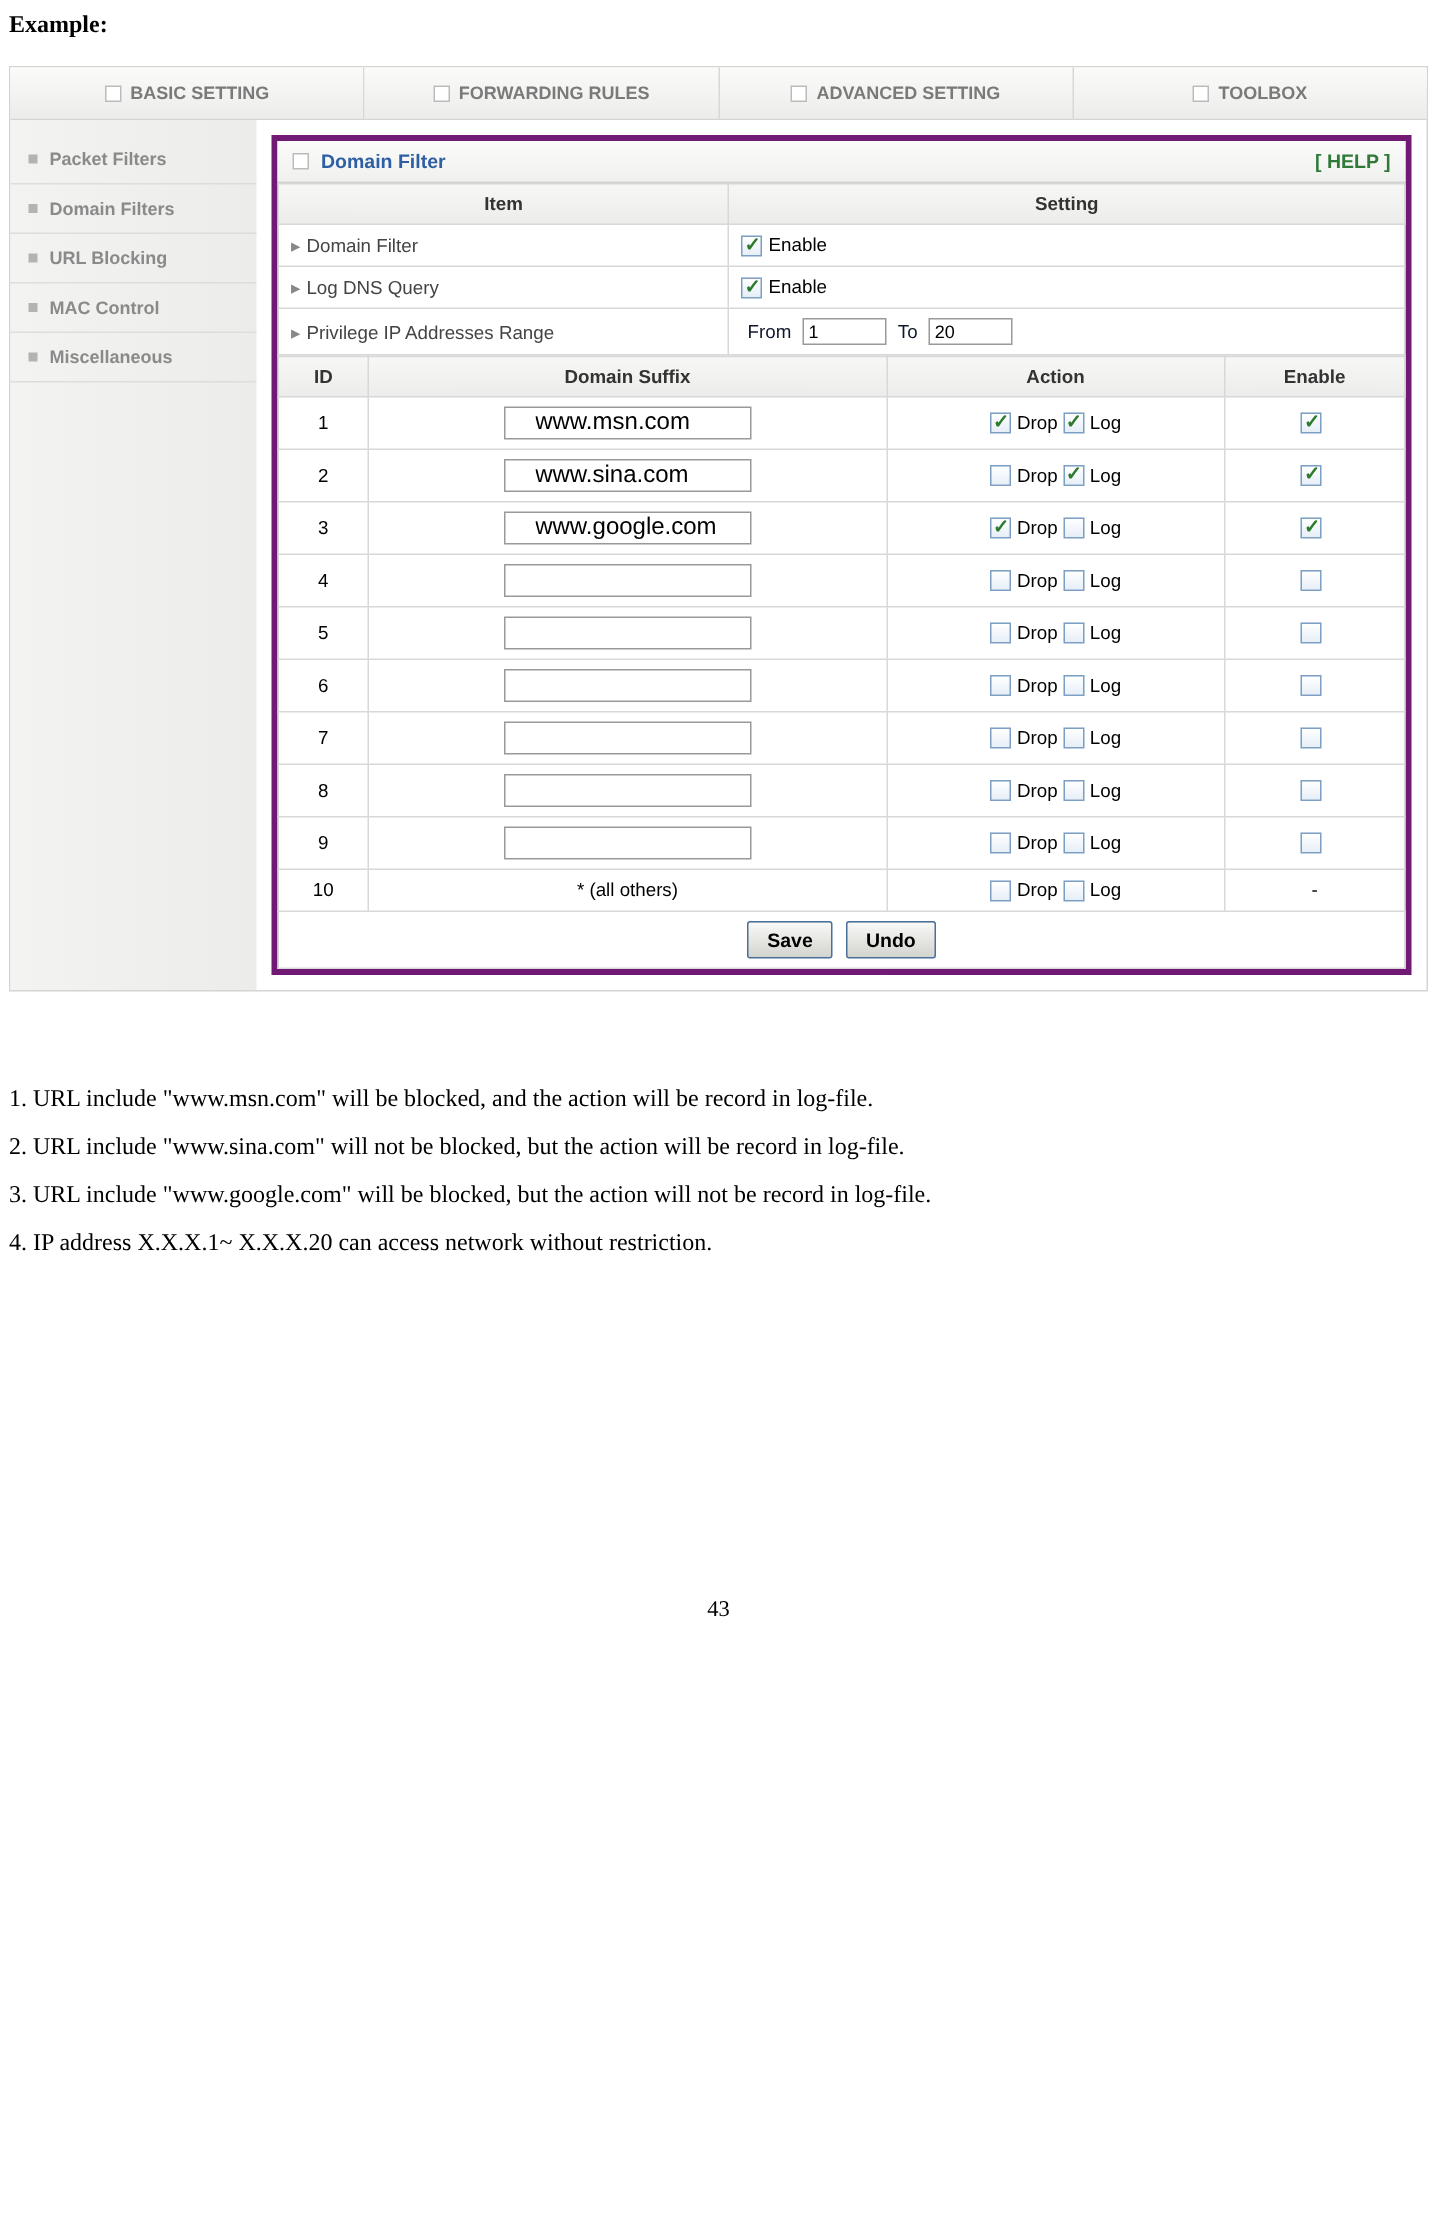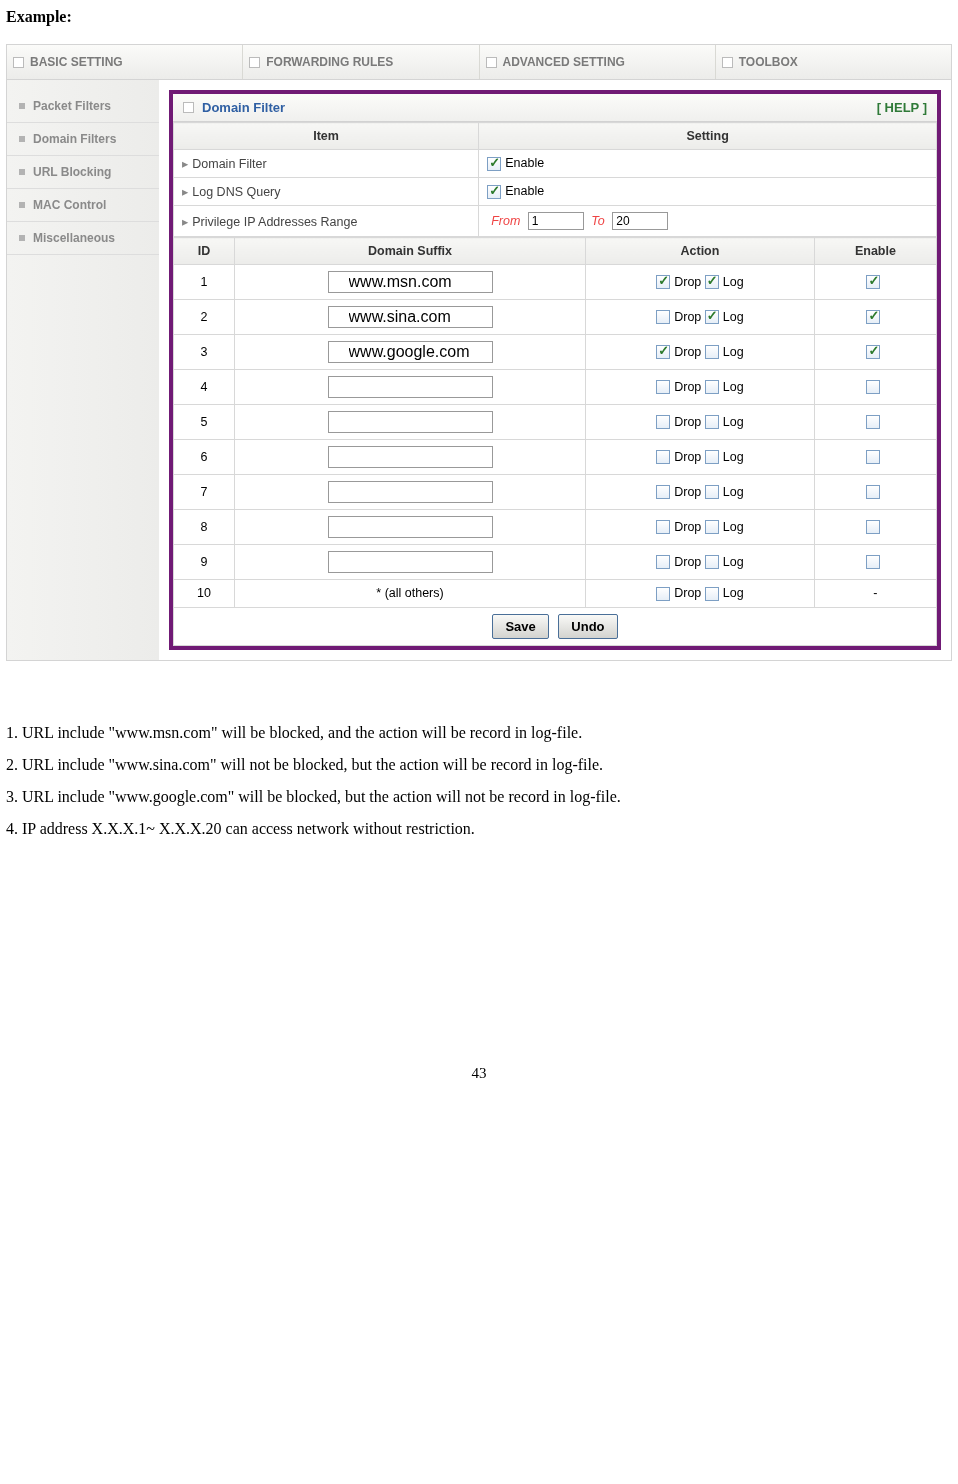--- a/index.html
+++ b/index.html
@@ -1,26 +1,26 @@
 <!DOCTYPE html>
 <html><head>
 <meta charset="utf-8">
 <style>
   * { box-sizing: border-box; margin: 0; padding: 0; }
   body { font-family: Arial, sans-serif; background: #fff; width: 958px; }
   .page { padding: 0 0 40px 0; }
   .doc-heading { font-family: "Times New Roman", serif; font-weight: bold; font-size: 16px; padding: 8px 0 18px 6px; }
   .app-frame { border: 1px solid #d4d4d4; margin: 0 6px; background: #fff; }
   .tabs { display: flex; background: linear-gradient(#f7f7f5,#e9e9e6); border-bottom: 1px solid #d4d4d4; }
-  .tab { flex: 1; display: flex; align-items: center; justify-content: flex-start; gap: 6px; padding: 10px 6px; font-size: 12px; font-weight: bold; color: #7a7a7a; border-right: 1px solid #d9d9d4; background: linear-gradient(#fbfbf9,#ececea); cursor: pointer; }
+  .tab { flex: 1; display: flex; align-items: center; justify-content: center; gap: 6px; padding: 10px 6px; font-size: 12px; font-weight: bold; color: #7a7a7a; border-right: 1px solid #d9d9d4; background: linear-gradient(#fbfbf9,#ececea); cursor: pointer; }
   .tab:last-child { border-right: none; }
   .tab.active { background: linear-gradient(#e0e9c0,#cfe0a8); color: #222; }
   .sq-icon { width: 11px; height: 11px; background: #fff; border: 1px solid #bbb; display: inline-block; }
   .body-row { display: flex; }
-  .sidebar { width: 152px; background: linear-gradient(to right,#f3f3f1,#ececea); padding-top: 10px; }
+  .sidebar { width: 164px; background: linear-gradient(to right,#f3f3f1,#ececea); padding-top: 10px; }
   .side-item { display: flex; align-items: center; gap: 8px; padding: 9px 12px; font-size: 12px; font-weight: bold; color: #8a8a8a; border-bottom: 1px solid #ddd; cursor: pointer; }
   .bullet { width: 6px; height: 6px; background: #b3b3b3; display: inline-block; }
   .content { flex: 1; padding: 10px; }
   .panel { border: 4px solid #701a75; background: #fff; }
   .panel-header { display: flex; justify-content: space-between; align-items: center; padding: 6px 10px; background: linear-gradient(#fbfbf9,#f0f0ee); border-bottom: 1px solid #d2d2d2; }
   .panel-title { display: flex; align-items: center; gap: 8px; font-weight: bold; color: #2f5fa3; font-size: 13px; }
   .help-link { font-weight: bold; color: #2f7a38; font-size: 13px; }
   table.cfg { width: 100%; border-collapse: collapse; }
   table.cfg th, table.cfg td { border: 1px solid #d8d8d8; font-size: 12.5px; padding: 6px 8px; }
   table.cfg th { background: linear-gradient(#f7f7f5,#ececea); font-weight: bold; color: #333; }
@@ -29,21 +29,21 @@
   .setting-left { text-align: left; padding-left: 10px; }
   input[type=text].small { width: 56px; font-size: 12px; padding: 1px 3px; border: 1px solid #999; }
   input[type=text].domain { width: 165px; font-size: 16px; padding: 1px 20px; border: 1px solid #999; }
   .cb { width: 14px; height: 14px; vertical-align: middle; display: inline-block; border: 1px solid #7d9fc4; background: linear-gradient(#fff,#e6eef7); position: relative; margin-right: 4px; }
   .cb.checked::after { content: "✓"; position: absolute; top: -3px; left: 1px; font-size: 13px; font-weight: bold; color: #2c7a2c; }
   .center { text-align: center; }
   .btnbar { text-align: center; padding: 10px; background: #fff; }
   .btn { display: inline-block; padding: 4px 12px; font-size: 13px; font-weight: bold; color: #000; background: linear-gradient(#f9f9f7,#d3d3cf); border: 1px solid #4a6f98; border-radius: 2px; margin: 0 3px; cursor: pointer; }
   .doc-body { font-family: "Times New Roman", serif; font-size: 16px; padding: 24px 6px 0 6px; line-height: 2; }
   .page-no { text-align: center; font-family: "Times New Roman", serif; font-size: 15px; margin-top: 220px; }
-  .ip-label { font-size: 12.5px; color: #ef4444; margin: 0 4px; font-style: italic; }
+  .ip-label { font-size: 12.5px; color: #0f172a; margin: 0 4px; }
 </style>
 </head>
 <body>
 <div class="page">
 
 <div class="doc-heading">Example:</div>
 
 <div class="app-frame">
   <div class="tabs">
     <div class="tab">

